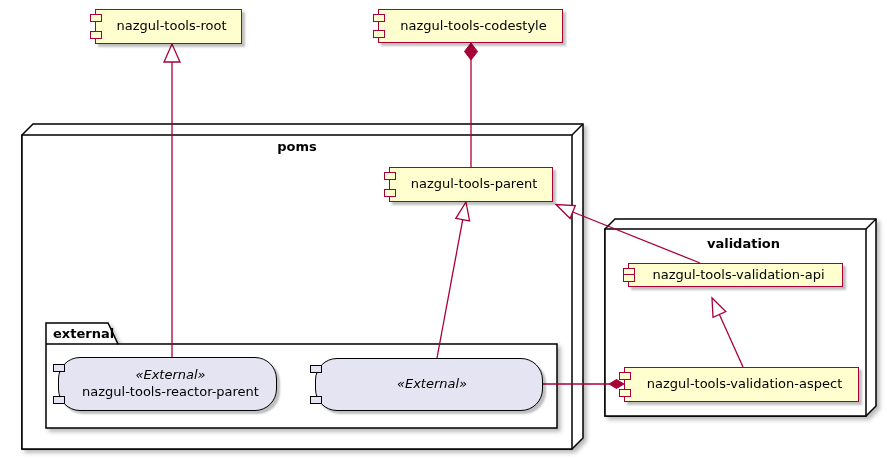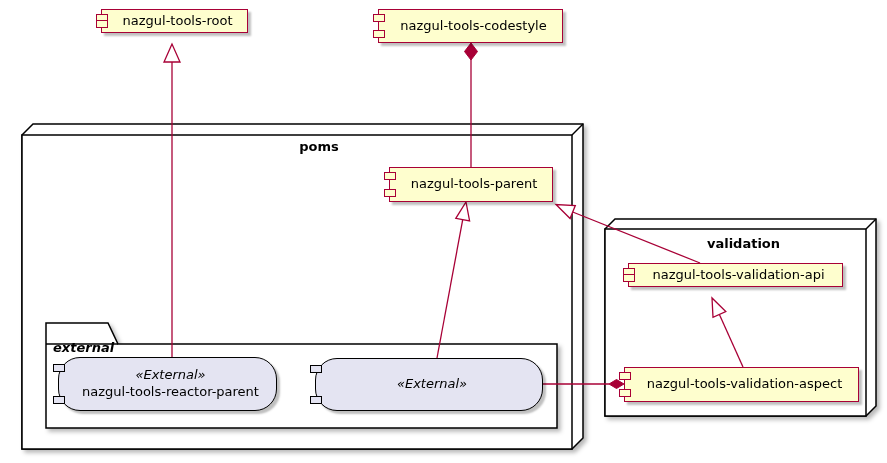--- a/index.html
+++ b/index.html
@@ -81,25 +81,25 @@
       <path class="edge" d="M719.4,314.4 L743,367"></path>
       <polygon class="tri" points="712,298 713,317.3 725.8,311.5"></polygon>
     </g>
 
     <g>
       <path class="edge" d="M543,384 H609"></path>
       <polygon class="dia" points="609,384 616.5,379.5 624,384 616.5,388.5"></polygon>
     </g>
   </svg>
 
-  <div class="ctr-label centered" style="left:22px;top:139px;width:550px;padding-left:22px;">poms</div>
+  <div class="ctr-label centered" style="left:22px;top:139px;width:550px;">poms</div>
   <div class="ctr-label centered" style="left:602px;top:236px;width:283px;">validation</div>
-  <div class="ctr-label" style="left:53px;top:340px;font-style:italic;">external</div>
+  <div class="ctr-label" style="left:53px;top:326px;">external</div>
 
-  <div class="comp" style="left:101px;top:9px;width:147px;height:24px;">
+  <div class="comp" style="left:95px;top:9px;width:147px;height:35px;">
     <span class="port t"></span>
     <span class="port b"></span>
     <span>nazgul-tools-root</span>
   </div>
 
   <div class="comp" style="left:389px;top:167px;width:164px;height:35px;">
     <span class="port t"></span>
     <span class="port b"></span>
     <span>nazgul-tools-parent</span>
   </div>

